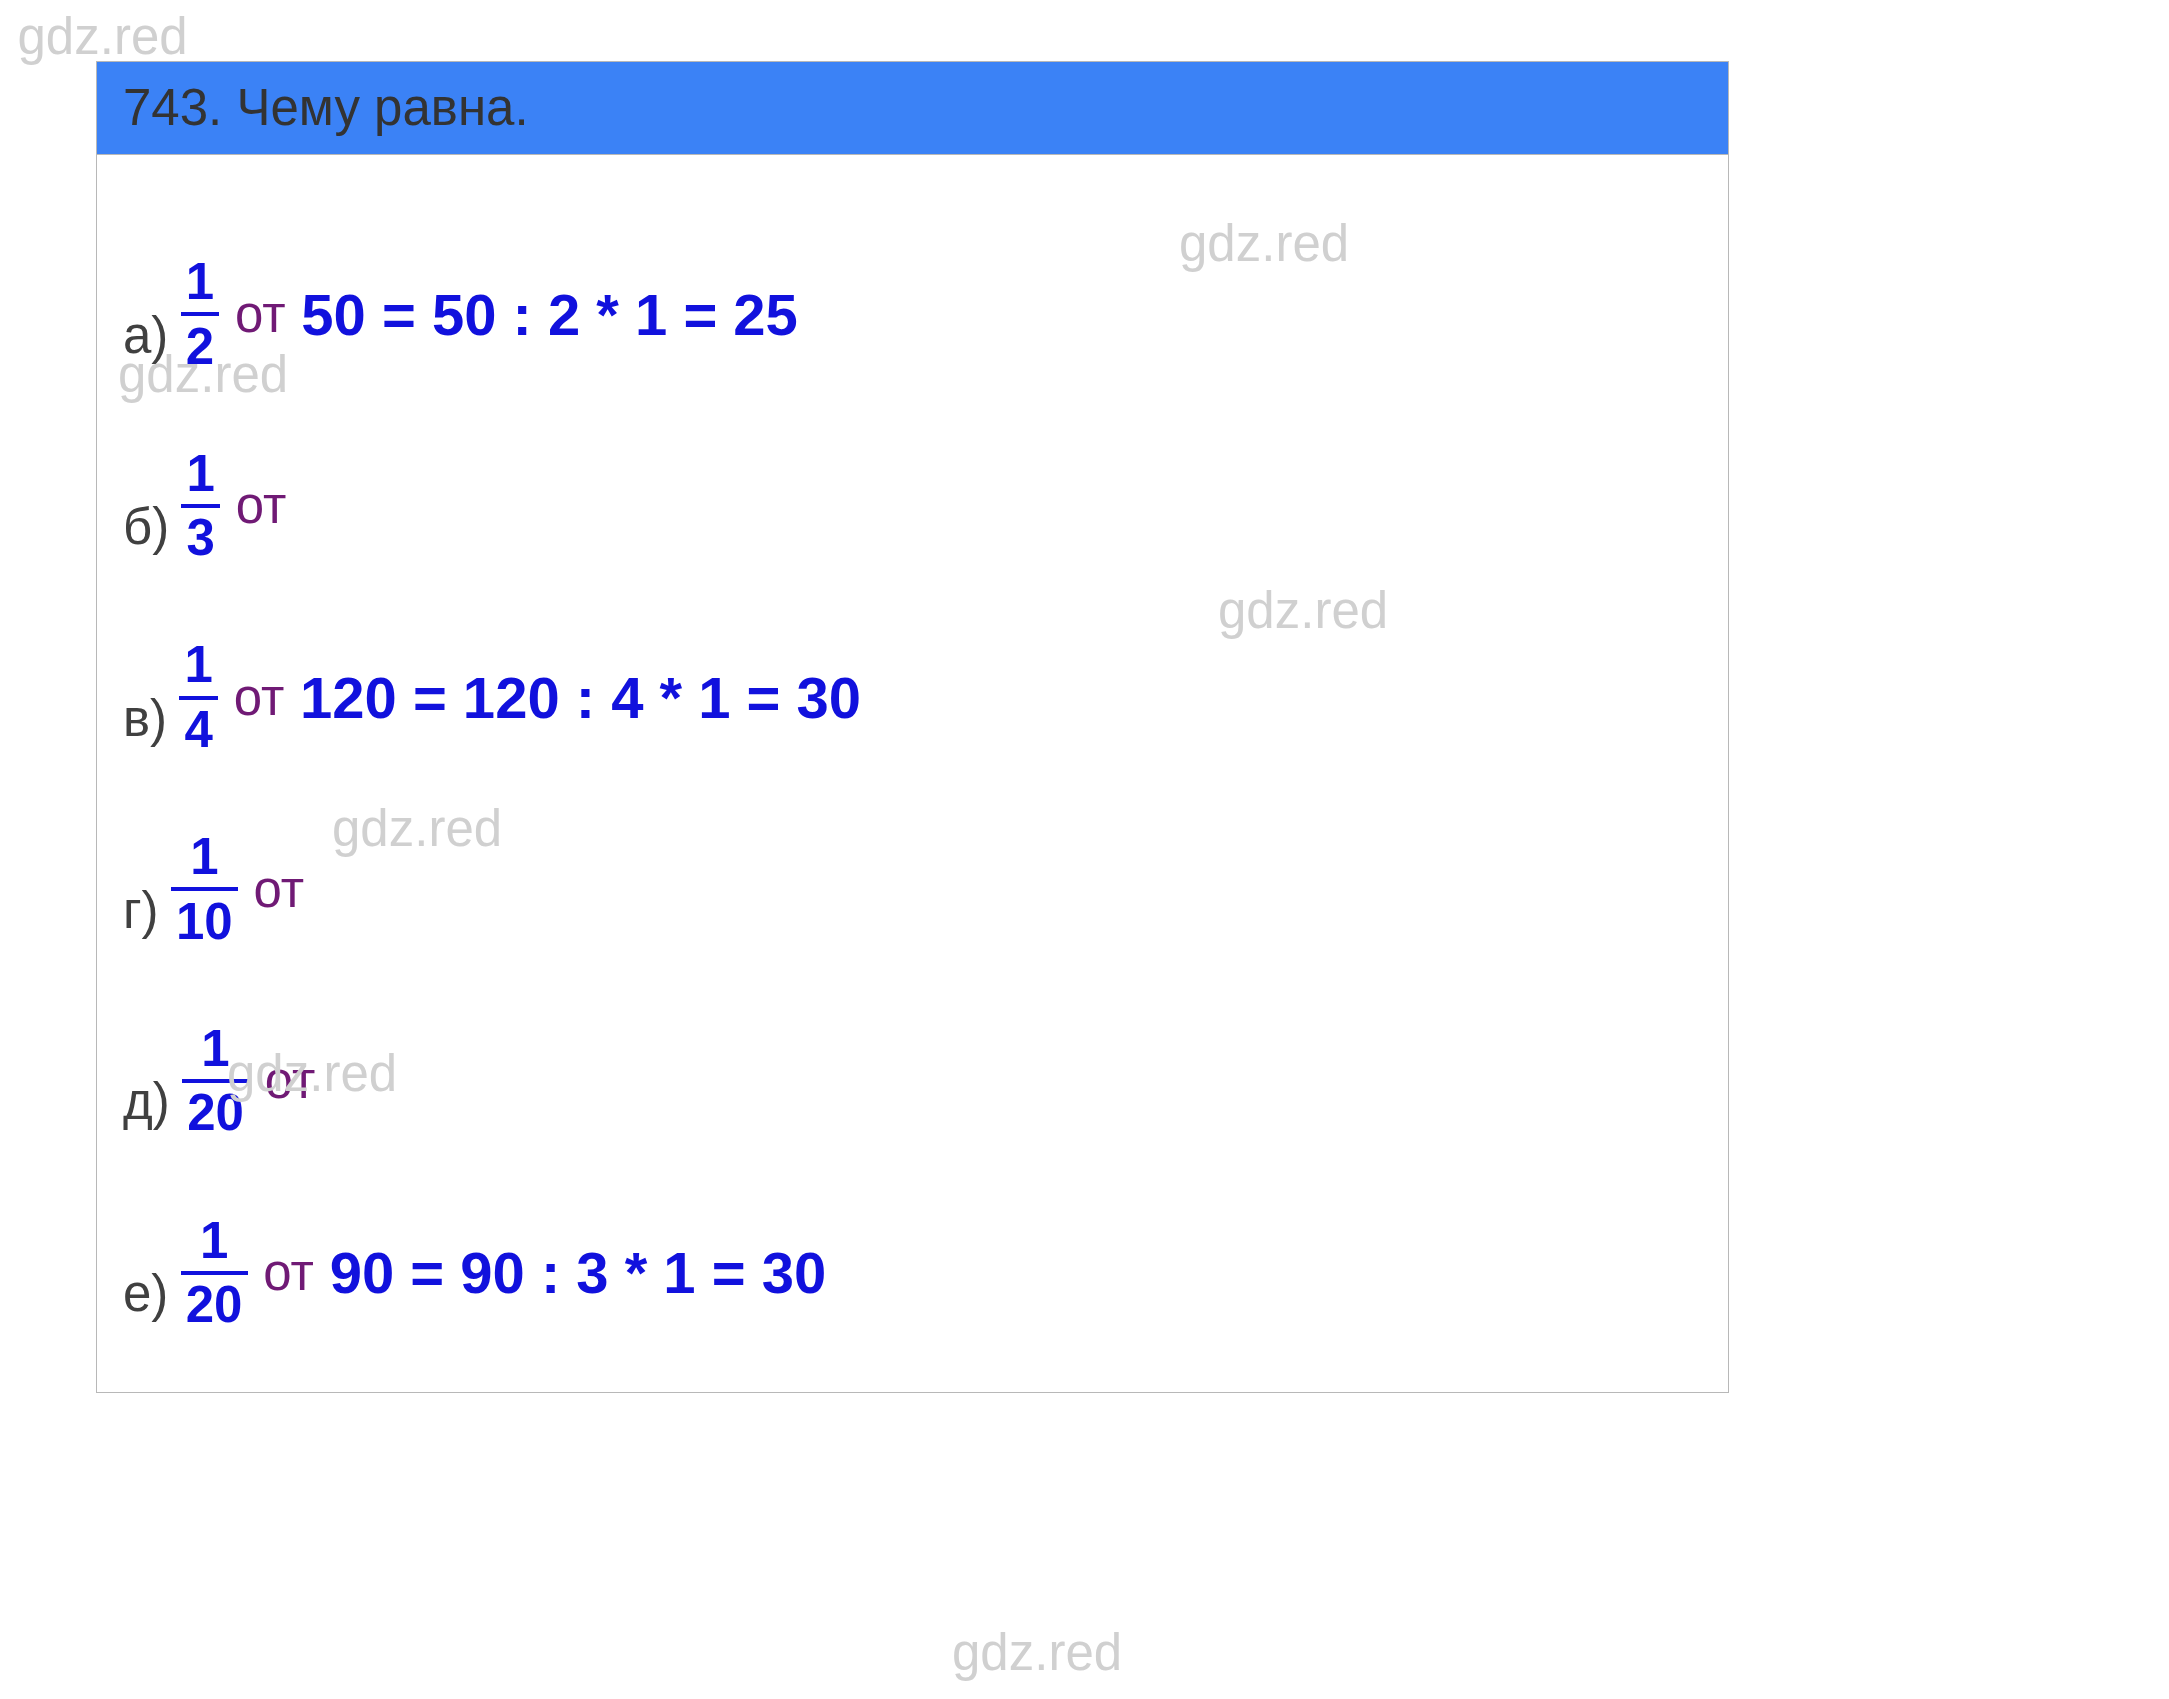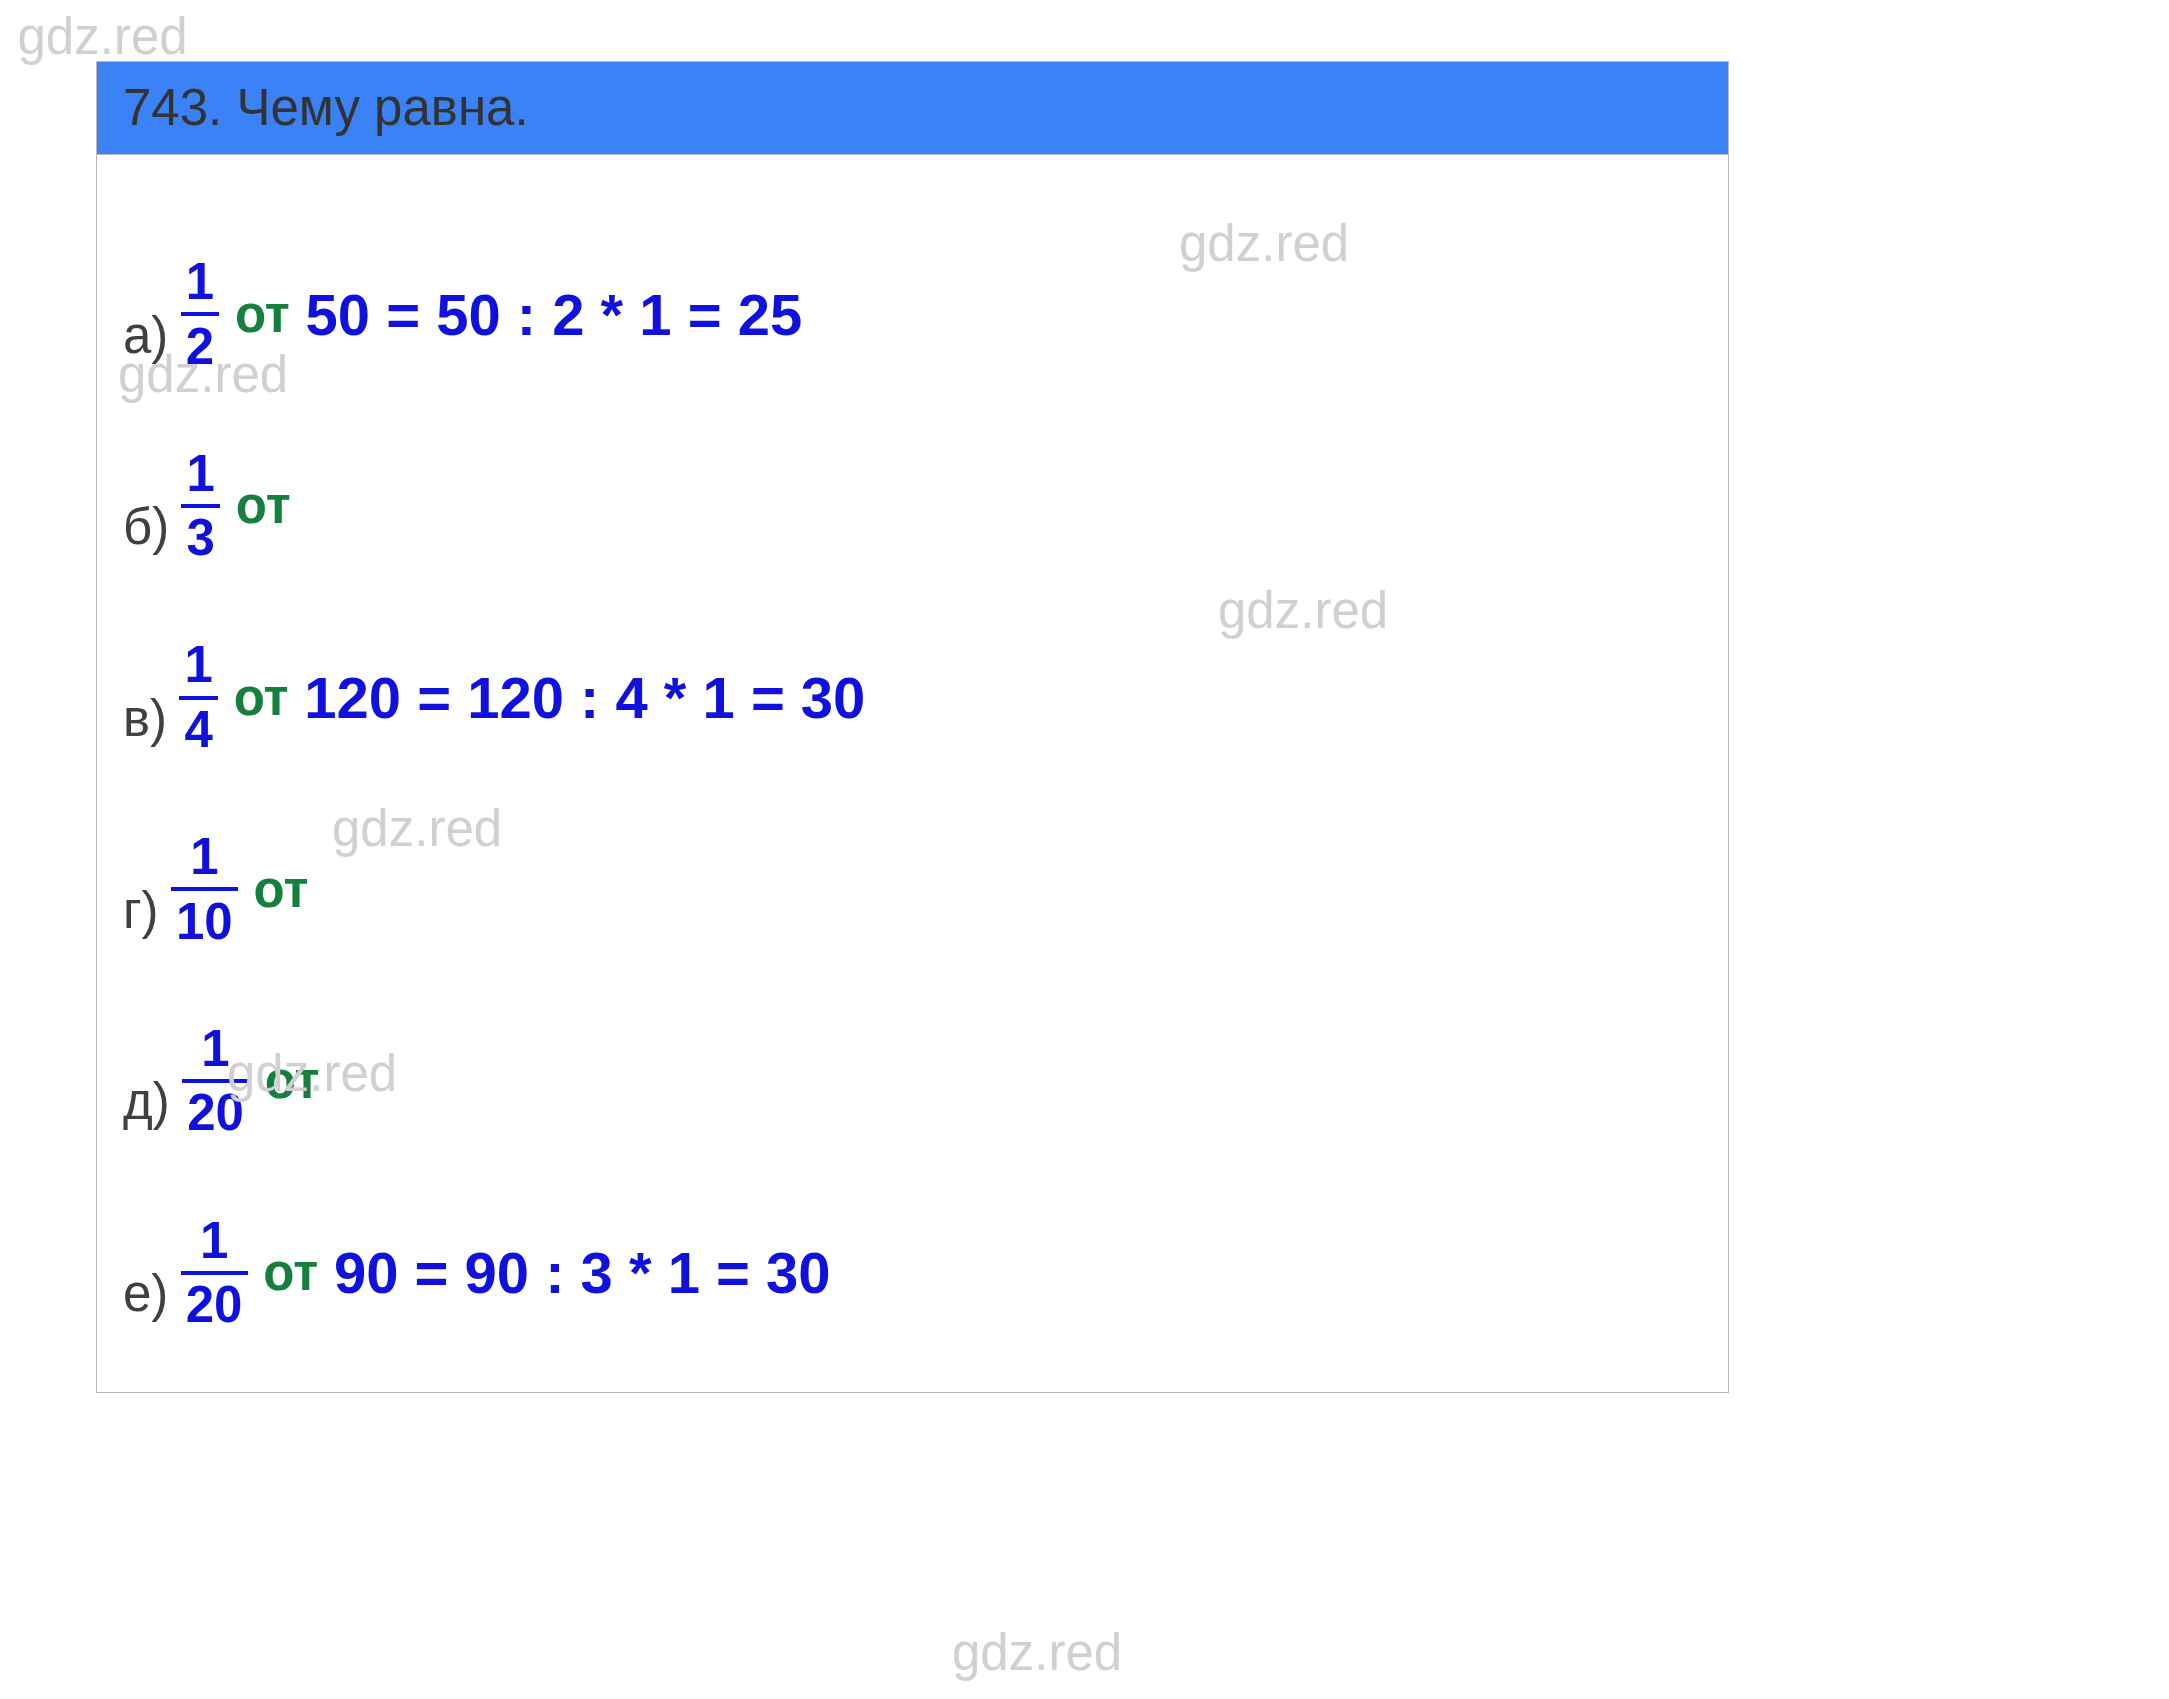--- a/index.html
+++ b/index.html
@@ -76,23 +76,23 @@
     line-height: 1.05;
     margin: 0 7px;
   }
   .frac .num { padding: 0 5.2px 3.5px 5.2px; }
   .frac .bar {
     width: 100%;
     border-top: 4.4px solid #1111dd;
   }
   .frac .den { padding: 3.5px 5.2px 0 5.2px; }
   .ot {
-    color: #15803d;
+    color: #701a75;
     font-size: 51px;
-    font-weight: bold;
+    font-weight: normal;
     margin: 0 15.7px 0 8.7px;
   }
   .expr { white-space: nowrap; }
 </style>
 </head>
 <body>
 
 <div class="page">
 
   <div class="watermark" style="left:17.5px; top:7px;">gdz.red</div>

